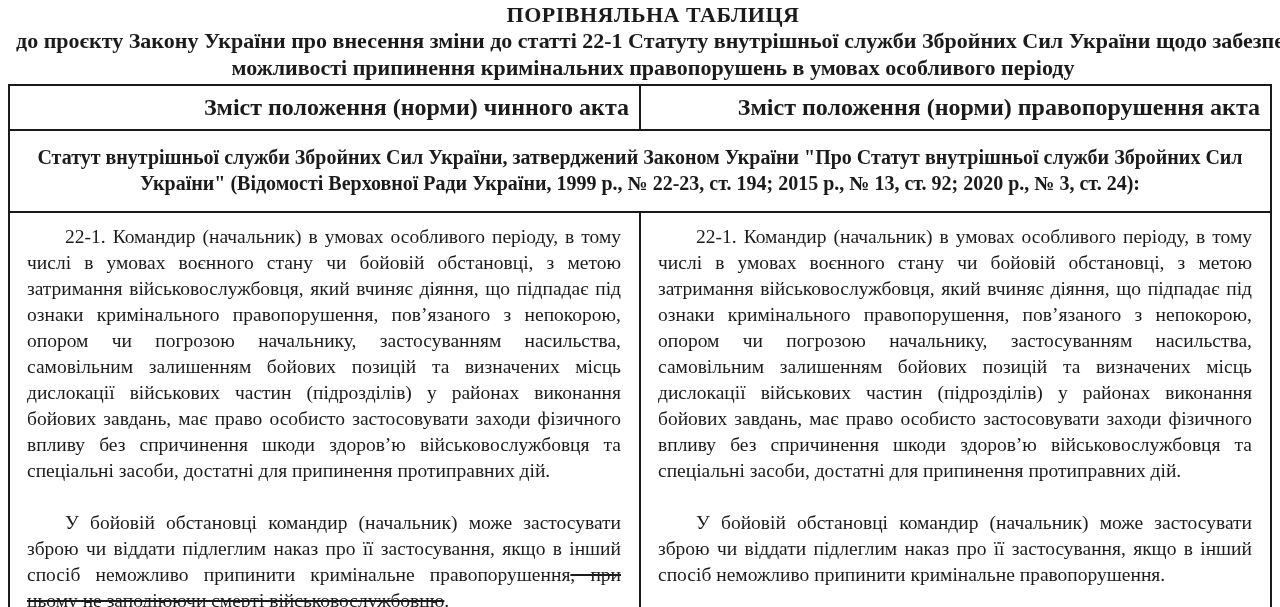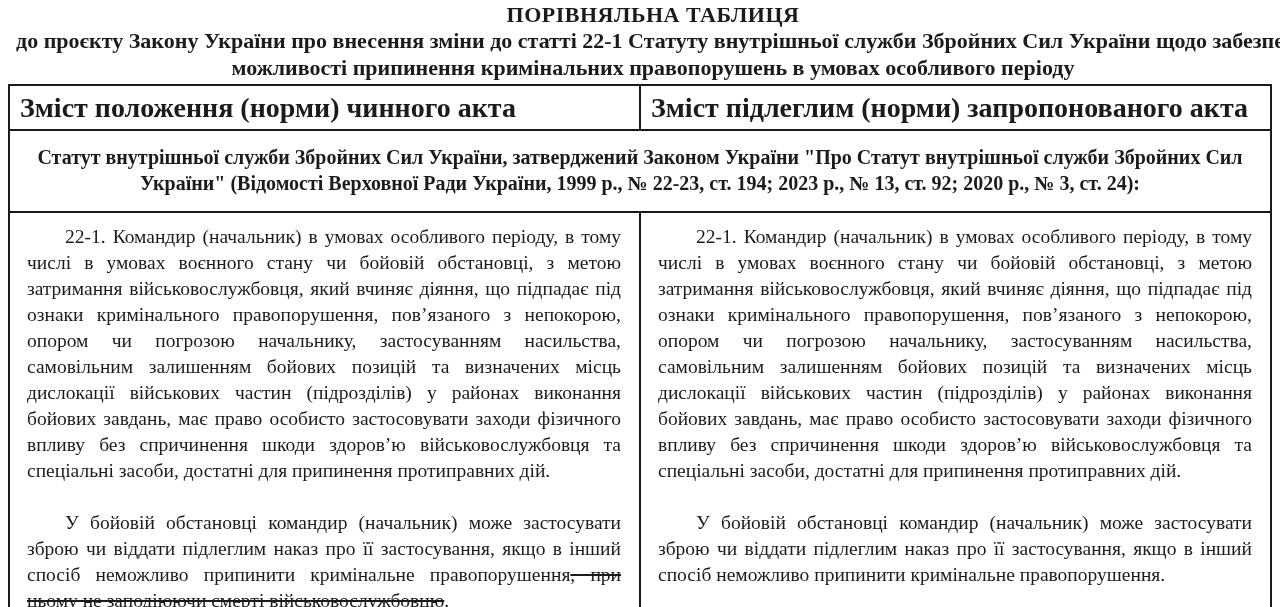--- a/index.html
+++ b/index.html
@@ -47,23 +47,23 @@
     margin-top: 3px;
     width: 1264px;
   }
   table.compare-table th,
   table.compare-table td {
     border: 2px solid #1a1a1a;
   }
   th.col-header {
     width: 50%;
     height: 43px;
-    font-size: 28px;
+    font-size: 24px;
     font-weight: bold;
-    text-align: left;
+    text-align: right;
     vertical-align: middle;
     padding: 0 10px;
   }
   td.statute-row {
     height: 64px;
     font-size: 20px;
     font-weight: bold;
     text-align: center;
     vertical-align: top;
     padding: 13px 26px 3px 26px;
@@ -97,26 +97,26 @@
   <div class="doc-header">
     <div class="doc-title">ПОРІВНЯЛЬНА ТАБЛИЦЯ</div>
     <div class="doc-subtitle-line1">до проєкту Закону України про внесення зміни до статті 22-1 Статуту внутрішньої служби Збройних Сил України щодо забезпечення</div>
     <div class="doc-subtitle-line2">можливості припинення кримінальних правопорушень в умовах особливого періоду</div>
   </div>
 
   <table class="compare-table">
     <thead>
       <tr>
         <th class="col-header">Зміст положення (норми) чинного акта</th>
-        <th class="col-header">Зміст підлеглим (норми) запропонованого акта</th>
+        <th class="col-header">Зміст положення (норми) правопорушення акта</th>
       </tr>
     </thead>
     <tbody>
       <tr>
-        <td colspan="2" class="statute-row">Статут внутрішньої служби Збройних Сил України, затверджений Законом України "Про Статут внутрішньої служби Збройних Сил України" (Відомості Верховної Ради України, 1999 р., № 22-23, ст. 194; 2023 р., № 13, ст. 92; 2020 р., № 3, ст. 24):</td>
+        <td colspan="2" class="statute-row">Статут внутрішньої служби Збройних Сил України, затверджений Законом України "Про Статут внутрішньої служби Збройних Сил України" (Відомості Верховної Ради України, 1999 р., № 22-23, ст. 194; 2015 р., № 13, ст. 92; 2020 р., № 3, ст. 24):</td>
       </tr>
       <tr>
         <td class="body-cell">
           <p class="para">22-1. Командир (начальник) в умовах особливого періоду, в тому числі в умовах воєнного стану чи бойовій обстановці, з метою затримання військовослужбовця, який вчиняє діяння, що підпадає під ознаки кримінального правопорушення, пов’язаного з непокорою, опором чи погрозою начальнику, застосуванням насильства, самовільним залишенням бойових позицій та визначених місць дислокації військових частин (підрозділів) у районах виконання бойових завдань, має право особисто застосовувати заходи фізичного впливу без спричинення шкоди здоров’ю військовослужбовця та спеціальні засоби, достатні для припинення протиправних дій.</p>
           <p class="para para-2"><span>У бойовій обстановці командир (начальник) може застосувати зброю чи віддати підлеглим наказ про її застосування, якщо в інший спосіб неможливо припинити кримінальне правопорушення</span><span class="struck">, при цьому не заподіюючи смерті військовослужбовцю</span><span>.</span></p>
         </td>
         <td class="body-cell">
           <p class="para">22-1. Командир (начальник) в умовах особливого періоду, в тому числі в умовах воєнного стану чи бойовій обстановці, з метою затримання військовослужбовця, який вчиняє діяння, що підпадає під ознаки кримінального правопорушення, пов’язаного з непокорою, опором чи погрозою начальнику, застосуванням насильства, самовільним залишенням бойових позицій та визначених місць дислокації військових частин (підрозділів) у районах виконання бойових завдань, має право особисто застосовувати заходи фізичного впливу без спричинення шкоди здоров’ю військовослужбовця та спеціальні засоби, достатні для припинення протиправних дій.</p>
           <p class="para para-2">У бойовій обстановці командир (начальник) може застосувати зброю чи віддати підлеглим наказ про її застосування, якщо в інший спосіб неможливо припинити кримінальне правопорушення.</p>
         </td>

